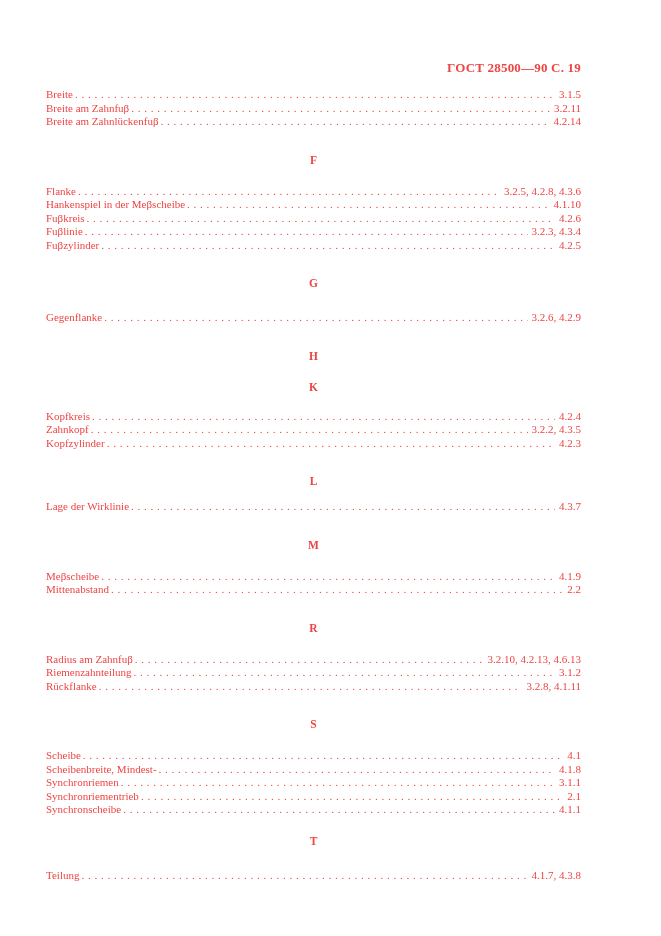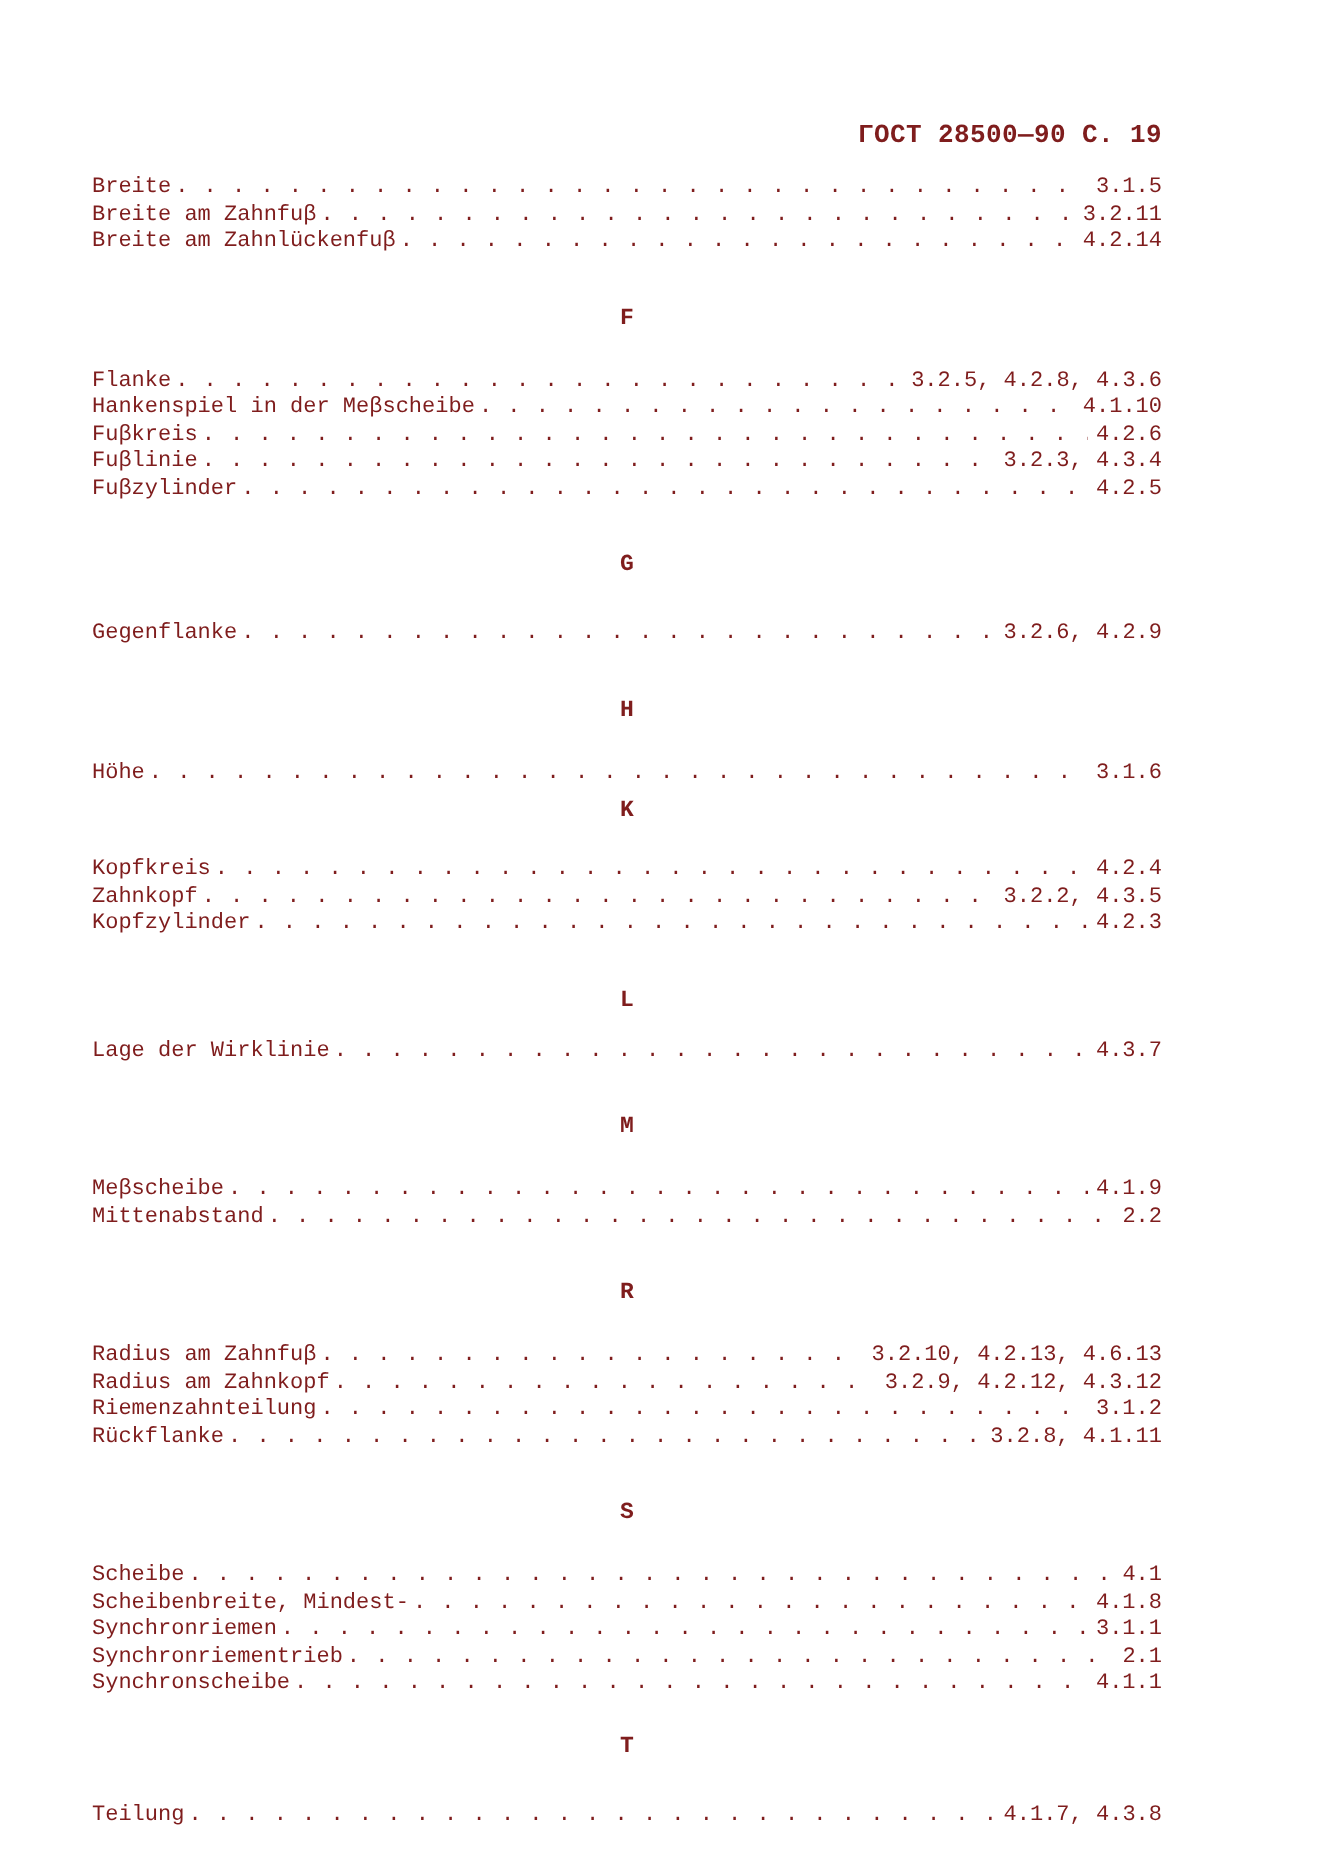--- a/index.html
+++ b/index.html
@@ -1,20 +1,20 @@
 <!DOCTYPE html>
 <html><head>
 <meta charset="utf-8">
 <style>
   html, body { margin: 0; padding: 0; background: #e8e8e8; }
   .page {
     width: 661px; height: 936px;
     background: #ffffff;
-    color: #7f1d1d;
-    font-family: Liberation Mono, monospace;
+    color: #ef4444;
+    font-family: Liberation Serif, serif;
     box-sizing: border-box;
     padding: 60px 80px 0 46px;
     position: relative;
     overflow: hidden;
   }
   .header {
     text-align: right;
     font-weight: bold;
     font-size: 13px;
     line-height: 15px;
@@ -114,27 +114,20 @@
         <div class="entries">
           <div class="entry">
             <span class="term">Gegenflanke</span>
             <span class="leader"></span>
             <span class="refs">3.2.6, 4.2.9</span>
           </div>
         </div>
       </section>
       <section data-letter="H">
         <div class="letter">H</div>
-        <div class="entries">
-          <div class="entry">
-            <span class="term">Höhe</span>
-            <span class="leader"></span>
-            <span class="refs">3.1.6</span>
-          </div>
-        </div>
       </section>
       <section data-letter="K">
         <div class="letter">K</div>
         <div class="entries">
           <div class="entry">
             <span class="term">Kopfkreis</span>
             <span class="leader"></span>
             <span class="refs">4.2.4</span>
           </div>
           <div class="entry">
@@ -174,25 +167,20 @@
           </div>
         </div>
       </section>
       <section data-letter="R">
         <div class="letter">R</div>
         <div class="entries">
           <div class="entry">
             <span class="term">Radius am Zahnfuβ</span>
             <span class="leader"></span>
             <span class="refs">3.2.10, 4.2.13, 4.6.13</span>
-          </div>
-          <div class="entry">
-            <span class="term">Radius am Zahnkopf</span>
-            <span class="leader"></span>
-            <span class="refs">3.2.9, 4.2.12, 4.3.12</span>
           </div>
           <div class="entry">
             <span class="term">Riemenzahnteilung</span>
             <span class="leader"></span>
             <span class="refs">3.1.2</span>
           </div>
           <div class="entry">
             <span class="term">Rückflanke</span>
             <span class="leader"></span>
             <span class="refs">3.2.8, 4.1.11</span>

